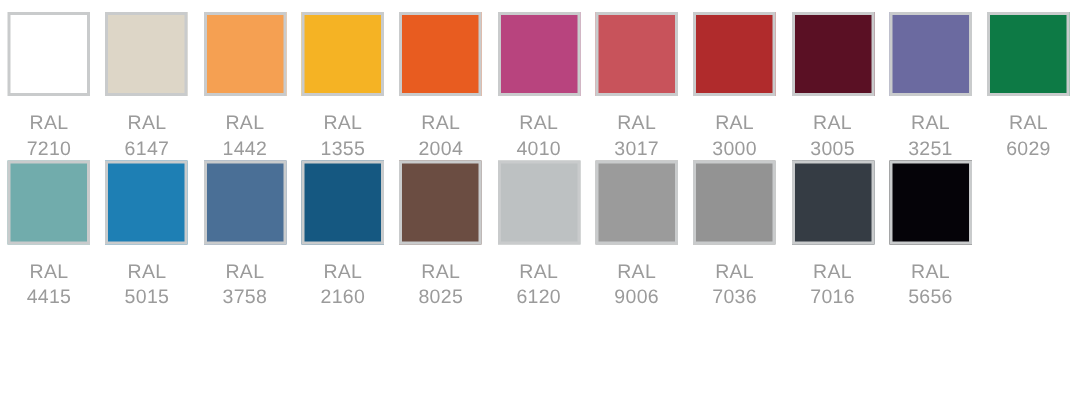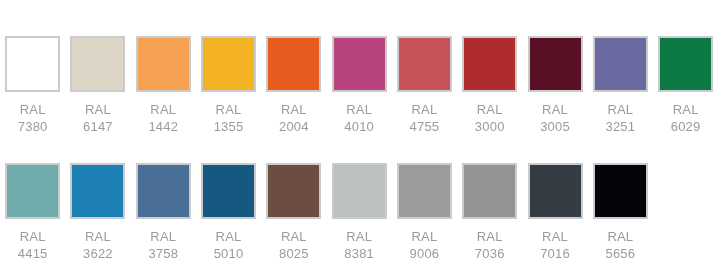--- a/index.html
+++ b/index.html
@@ -16,21 +16,20 @@
   #palette {
     width: 719px;
     height: 270px;
     box-sizing: border-box;
     padding: 8px 0 0 0;
   }
   .swatch-row {
     display: flex;
     height: 99px;
     box-sizing: border-box;
-    margin-top: 28px;
   }
   .swatch-cell {
     width: 65.3px;
     flex: 0 0 65.3px;
     display: flex;
     flex-direction: column;
     align-items: center;
     box-sizing: border-box;
   }
   .swatch-chip {
@@ -62,21 +61,21 @@
 </style>
 </head>
 <body>
 
 <div id="palette" style="background: rgb(255, 255, 255);">
     <div class="swatch-row">
       <div class="swatch-cell">
         <div class="swatch-chip" style="background: rgb(255, 255, 255); border-color: rgb(201, 203, 204);"></div>
         <div class="swatch-label" style="color: rgb(155, 155, 155);">
           <span class="label-prefix">RAL</span>
-          <span class="label-code">7380</span>
+          <span class="label-code">7210</span>
         </div>
       </div>
       <div class="swatch-cell">
         <div class="swatch-chip" style="background: rgb(221, 214, 199); border-color: rgb(201, 203, 204);"></div>
         <div class="swatch-label" style="color: rgb(155, 155, 155);">
           <span class="label-prefix">RAL</span>
           <span class="label-code">6147</span>
         </div>
       </div>
       <div class="swatch-cell">
@@ -104,21 +103,21 @@
         <div class="swatch-chip" style="background: rgb(184, 68, 126); border-color: rgb(201, 203, 204);"></div>
         <div class="swatch-label" style="color: rgb(155, 155, 155);">
           <span class="label-prefix">RAL</span>
           <span class="label-code">4010</span>
         </div>
       </div>
       <div class="swatch-cell">
         <div class="swatch-chip" style="background: rgb(200, 83, 91); border-color: rgb(201, 203, 204);"></div>
         <div class="swatch-label" style="color: rgb(155, 155, 155);">
           <span class="label-prefix">RAL</span>
-          <span class="label-code">4755</span>
+          <span class="label-code">3017</span>
         </div>
       </div>
       <div class="swatch-cell">
         <div class="swatch-chip" style="background: rgb(176, 43, 44); border-color: rgb(201, 203, 204);"></div>
         <div class="swatch-label" style="color: rgb(155, 155, 155);">
           <span class="label-prefix">RAL</span>
           <span class="label-code">3000</span>
         </div>
       </div>
       <div class="swatch-cell">
@@ -148,49 +147,49 @@
         <div class="swatch-chip" style="background: rgb(113, 172, 172); border-color: rgb(201, 203, 204);"></div>
         <div class="swatch-label" style="color: rgb(155, 155, 155);">
           <span class="label-prefix">RAL</span>
           <span class="label-code">4415</span>
         </div>
       </div>
       <div class="swatch-cell">
         <div class="swatch-chip" style="background: rgb(30, 127, 180); border-color: rgb(201, 203, 204);"></div>
         <div class="swatch-label" style="color: rgb(155, 155, 155);">
           <span class="label-prefix">RAL</span>
-          <span class="label-code">3622</span>
+          <span class="label-code">5015</span>
         </div>
       </div>
       <div class="swatch-cell">
         <div class="swatch-chip" style="background: rgb(74, 111, 150); border-color: rgb(201, 203, 204);"></div>
         <div class="swatch-label" style="color: rgb(155, 155, 155);">
           <span class="label-prefix">RAL</span>
           <span class="label-code">3758</span>
         </div>
       </div>
       <div class="swatch-cell">
         <div class="swatch-chip" style="background: rgb(21, 88, 129); border-color: rgb(201, 203, 204);"></div>
         <div class="swatch-label" style="color: rgb(155, 155, 155);">
           <span class="label-prefix">RAL</span>
-          <span class="label-code">5010</span>
+          <span class="label-code">2160</span>
         </div>
       </div>
       <div class="swatch-cell">
         <div class="swatch-chip" style="background: rgb(107, 77, 66); border-color: rgb(201, 203, 204);"></div>
         <div class="swatch-label" style="color: rgb(155, 155, 155);">
           <span class="label-prefix">RAL</span>
           <span class="label-code">8025</span>
         </div>
       </div>
       <div class="swatch-cell">
         <div class="swatch-chip" style="background: rgb(189, 193, 194); border-color: rgb(201, 203, 204);"></div>
         <div class="swatch-label" style="color: rgb(155, 155, 155);">
           <span class="label-prefix">RAL</span>
-          <span class="label-code">8381</span>
+          <span class="label-code">6120</span>
         </div>
       </div>
       <div class="swatch-cell">
         <div class="swatch-chip" style="background: rgb(155, 155, 155); border-color: rgb(201, 203, 204);"></div>
         <div class="swatch-label" style="color: rgb(155, 155, 155);">
           <span class="label-prefix">RAL</span>
           <span class="label-code">9006</span>
         </div>
       </div>
       <div class="swatch-cell">

